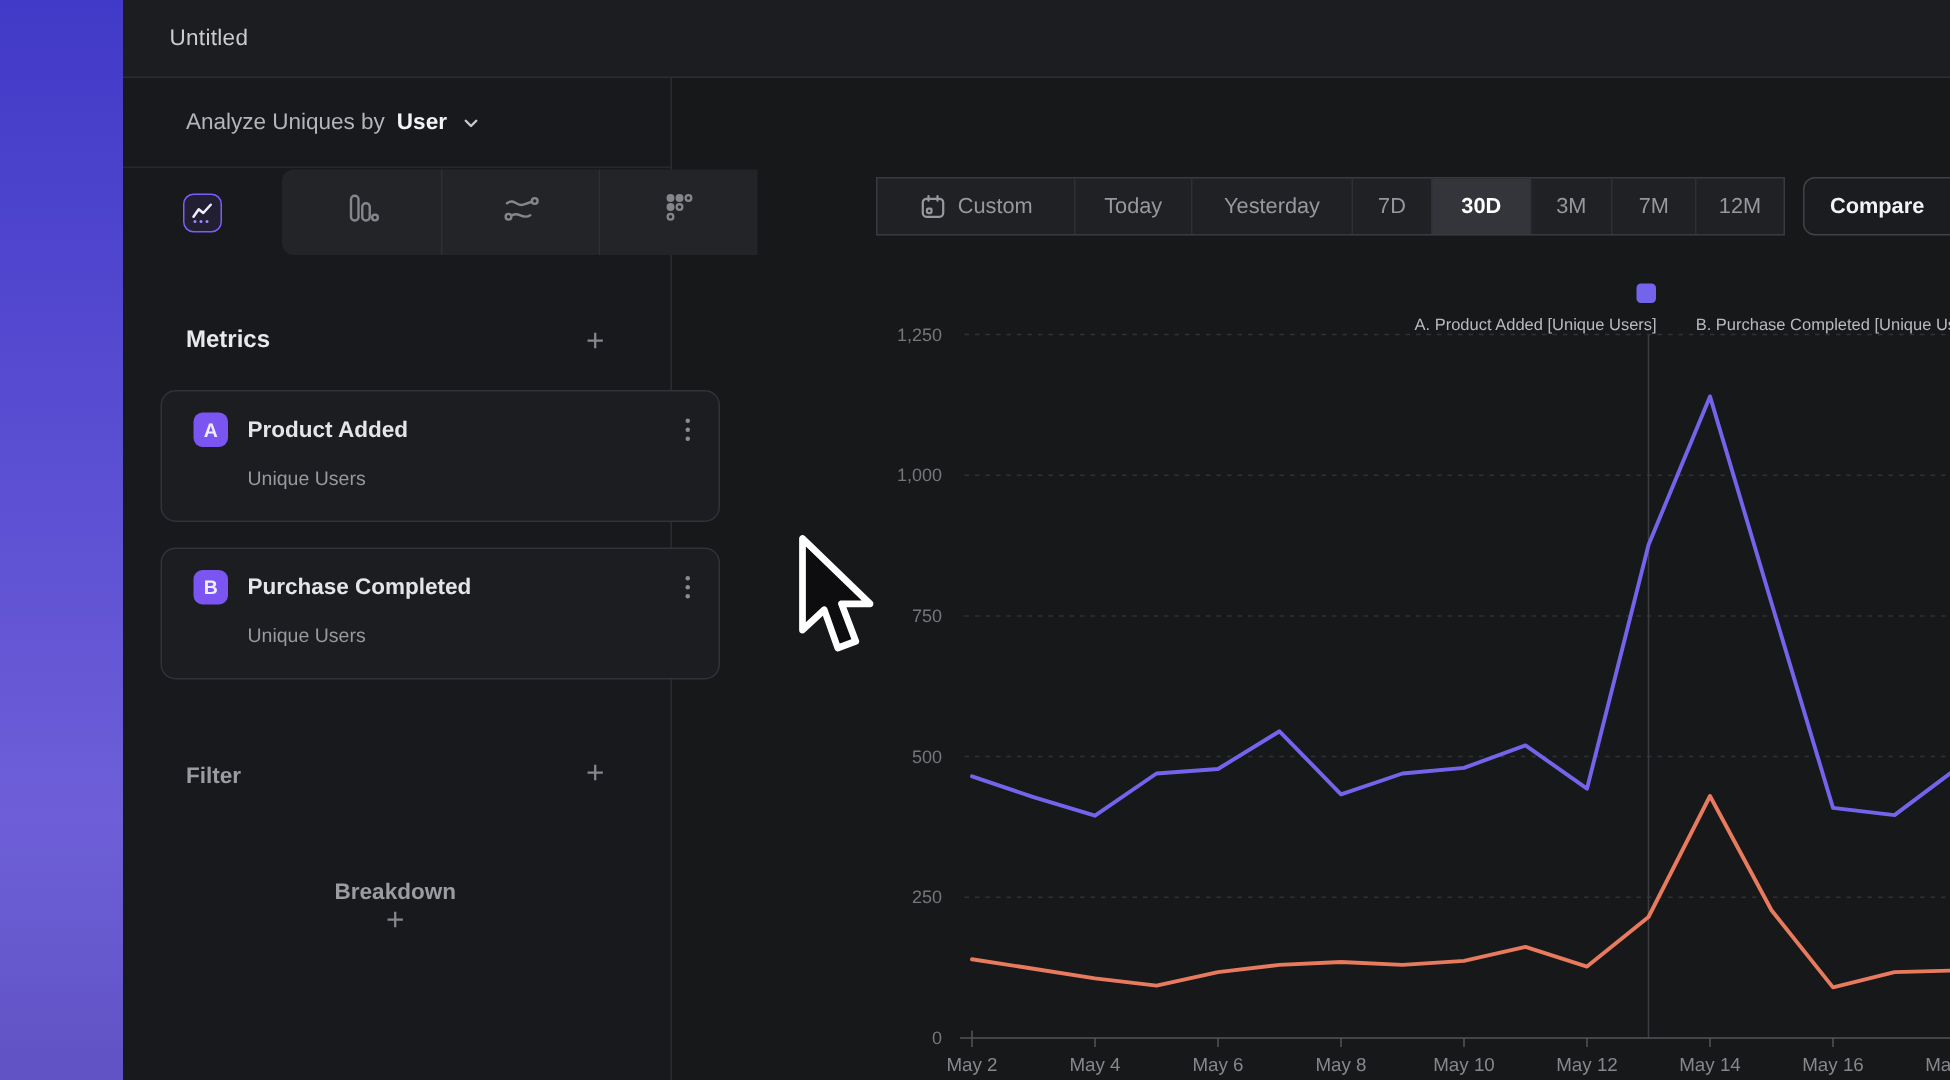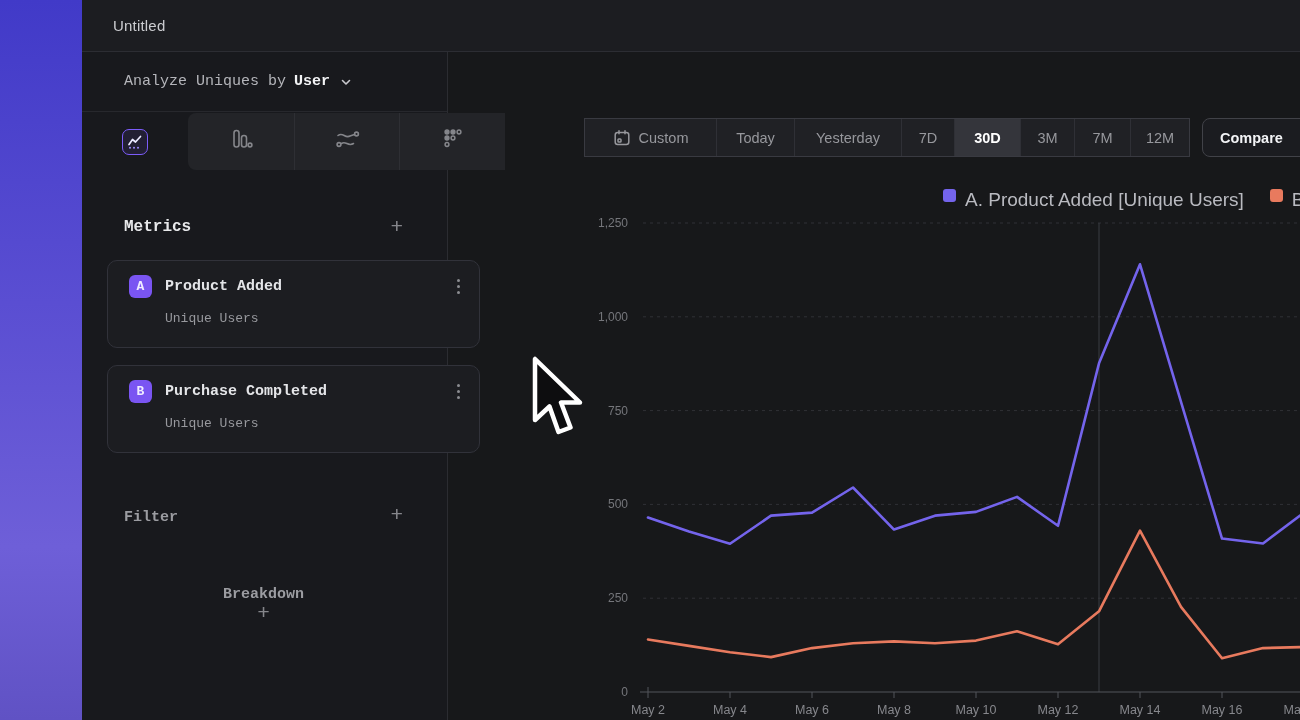--- a/index.html
+++ b/index.html
@@ -18,21 +18,21 @@
   
   .top-header {
     position: absolute; left: 82px; top: 0; width: 1218px; height: 52px;
     background: #1c1d21; border-bottom: 1px solid #2c2d33;
     display: flex; align-items: center; padding-left: 31px;
   }
   .doc-title { font-size: 15px; color: #cbccd0; letter-spacing: .2px; }
   
   .sidebar {
     position: absolute; left: 82px; top: 52px; width: 366px; height: 668px;
-    background: #18191d; border-right: 1px solid #2b2c31; font-family: Liberation Mono, monospace;
+    background: #18191d; border-right: 1px solid #2b2c31;
   }
   .analyze-row {
     position: absolute; left: 0; top: 0; width: 100%; height: 60px;
     border-bottom: 1px solid #27282d;
     display: flex; align-items: center; padding-left: 42px; gap: 8px;
   }
   .analyze-label { font-size: 15px; color: #b4b5ba; }
   .analyze-value { font-size: 15px; color: #f2f3f5; font-weight: 700; }
   .chev { margin-left: 2px; display: inline-flex; }
   
@@ -88,21 +88,21 @@
   .range-seg:first-child { border-left: none; }
   .range-seg.selected { background: #34353b; color: #ffffff; font-weight: 700; }
   .compare-btn {
     position: absolute; left: 697px; top: 66px; height: 39px; width: 130px;
     background: #1b1c20; border: 1px solid #414248; border-radius: 8px;
     display: flex; align-items: center; padding-left: 17px;
     font-size: 14.5px; font-weight: 700; color: #f2f3f5;
   }
   
   .legend { position: absolute; left: 438px; top: 137px; display: flex; gap: 26px; white-space: nowrap; }
-  .legend-item { display: flex; align-items: flex-start; gap: 9px; font-size: 19px; color: #b9bac0; }
+  .legend-item { display: flex; align-items: flex-end; gap: 9px; font-size: 11px; color: #b9bac0; flex-direction: column; }
   .legend-swatch { width: 13px; height: 13px; border-radius: 3px; flex: 0 0 auto; }
   
   #chart-svg { position: absolute; left: 0; top: 0; }
   
   .cursor { position: absolute; left: 531px; top: 356px; z-index: 50; }
 </style>
 </head>
 <body>
 
 <div class="gradient-rail"></div>

